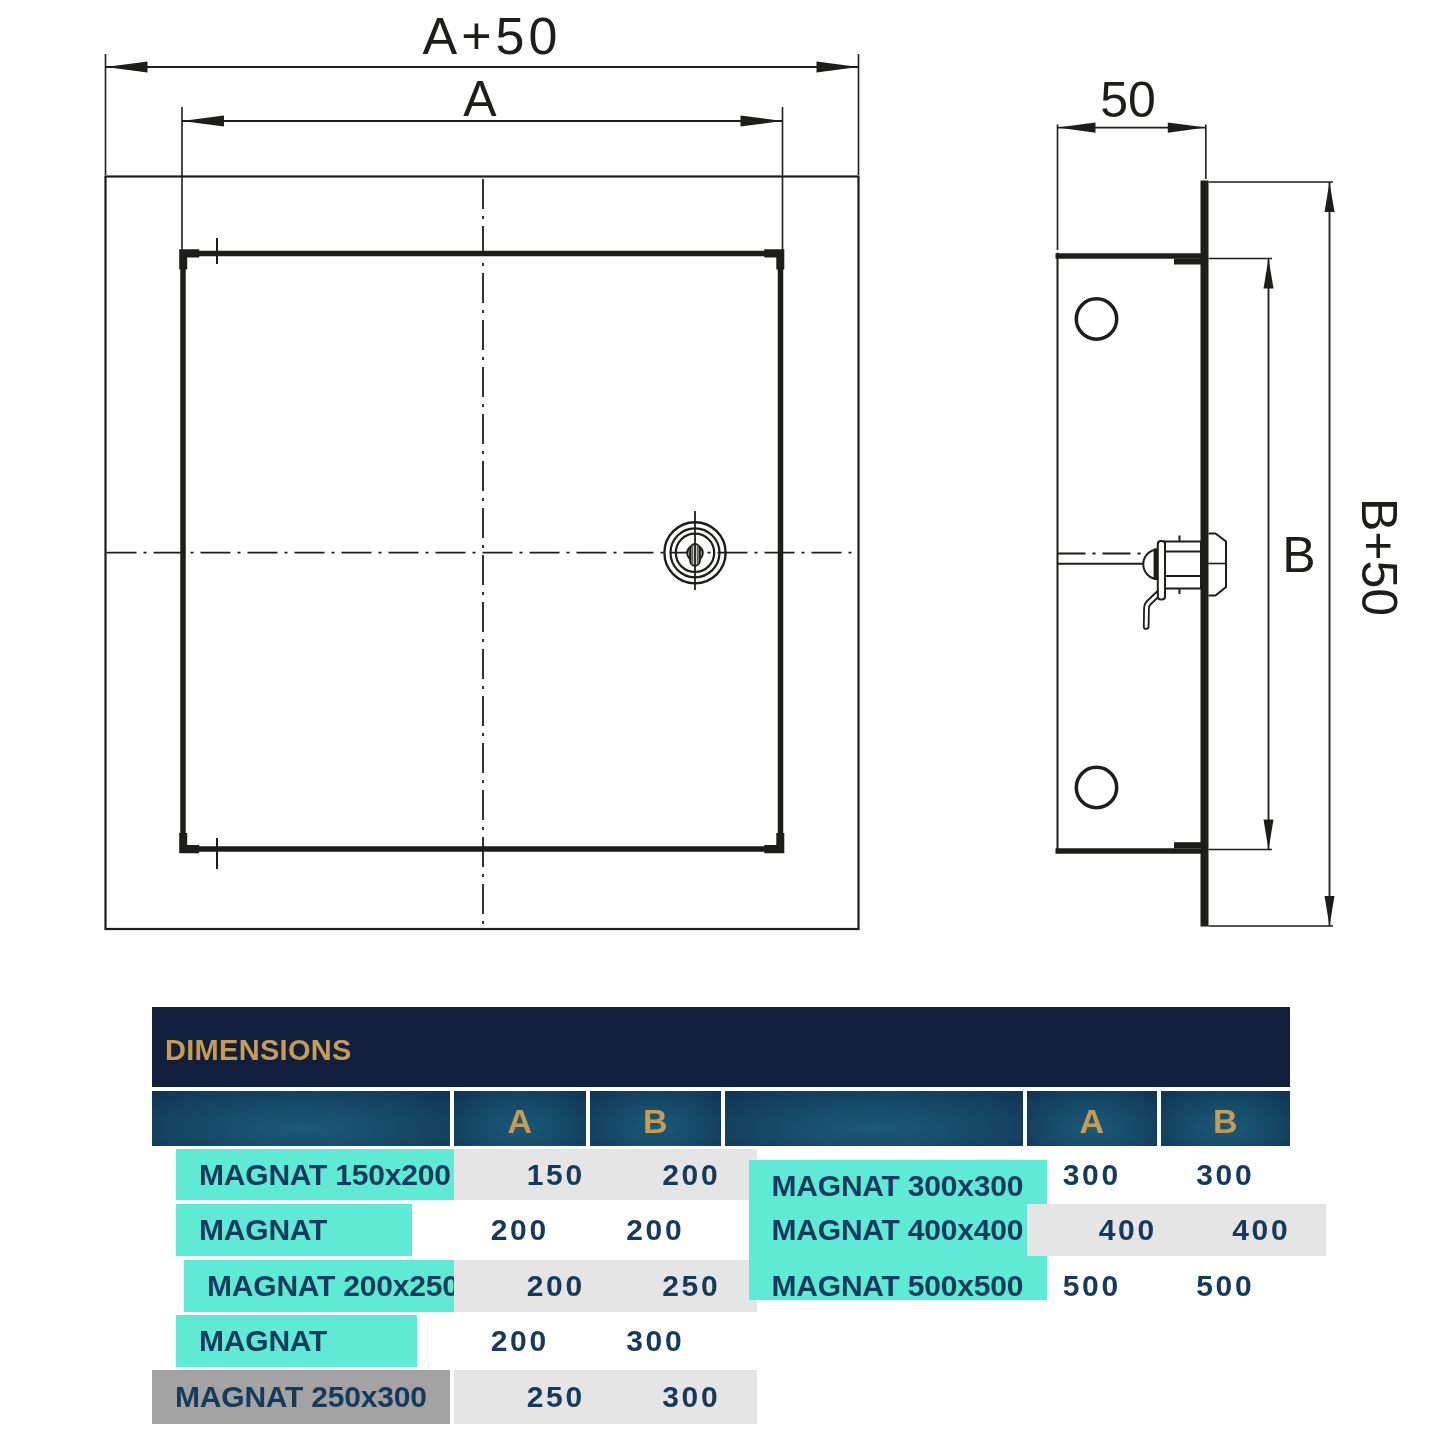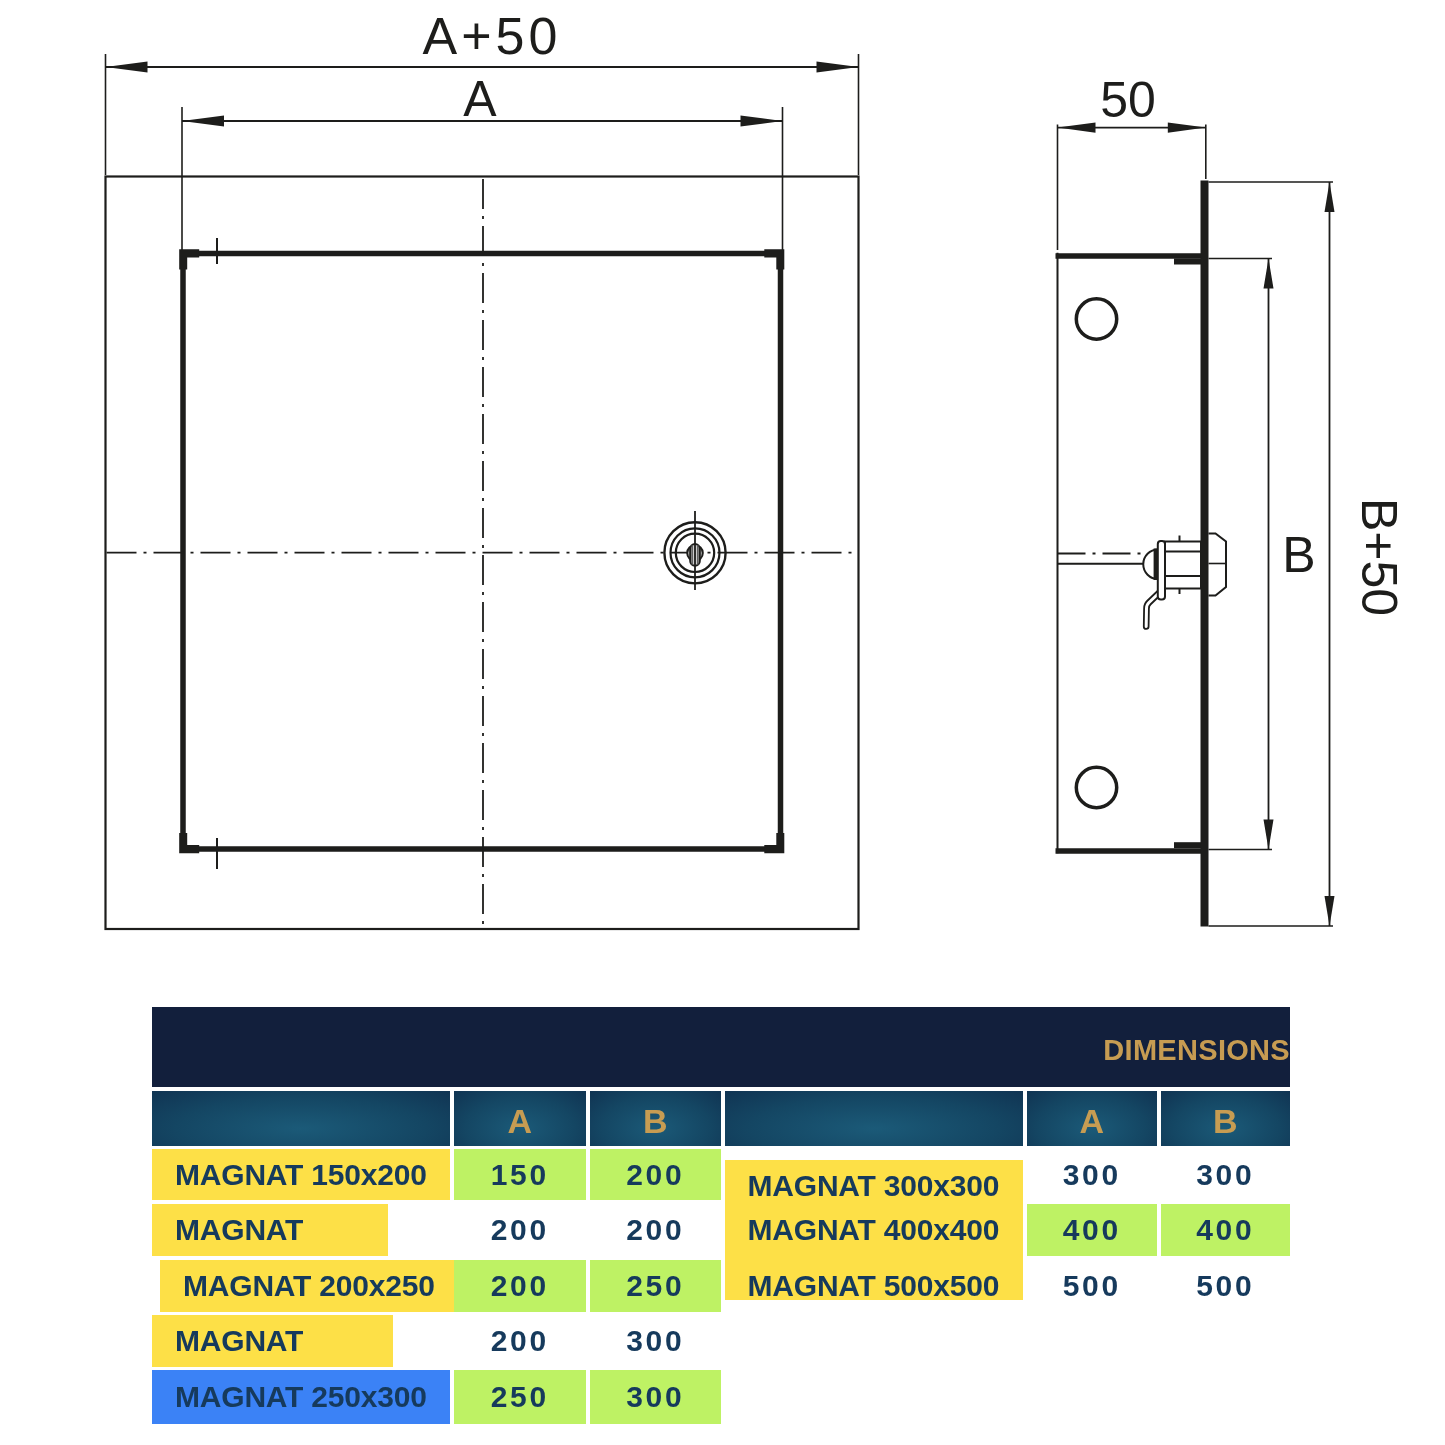--- a/index.html
+++ b/index.html
@@ -1,23 +1,23 @@
 <!DOCTYPE html>
 <html><head>
 <meta charset="utf-8">
 <style>
   html,body{margin:0;padding:0;background:#ffffff;width:1445px;height:1445px;overflow:hidden;}
   body{font-family:"Liberation Sans", sans-serif;}
   .abs{position:absolute;}
   .cell{position:absolute;font-weight:bold;color:#163a5c;font-size:30px;}
   .num{text-align:center;letter-spacing:2.6px;}
   .name{padding-left:23px;box-sizing:border-box;letter-spacing:-0.2px;}
-  .tan{background:#fde047;}
-  .lt{background:#bef264;}
-  .green{background:#3b82f6;}
+  .tan{background:#5eead4;margin-left:24px;}
+  .lt{background:#e5e5e5;padding-left:36px;}
+  .green{background:#a3a3a3;}
   .hdrgrad{background:radial-gradient(110% 150% at 50% 68%, #1b5a78 0%, #144663 38%, #0e2a4a 78%, #0d2240 100%);}
   .gold{color:#c79c52;}
 </style>
 </head>
 <body>
 
 <svg class="abs" style="left:0;top:0" width="1445" height="1005" viewBox="0 0 1445 1005">
   <g fill="none" stroke="#1d1d1b">
 
     <rect x="105.5" y="176.5" width="753" height="752.5" stroke-width="2.2"></rect>
@@ -137,21 +137,21 @@
   </g>
   <g fill="#1d1d1b" stroke="none">
     <path d="M1329.5,182 l-5,30 h10 Z"></path>
     <path d="M1329.5,926 l-5,-30 h10 Z"></path>
   </g>
   <text font-size="50" fill="#1d1d1b" text-anchor="middle" transform="translate(1362,557) rotate(90)">B+50</text>
 </svg>
 
 <div class="abs" style="left:0;top:1005px;width:1445px;height:440px">
 
-  <div class="cell gold" style="left:152px;top:2px;width:1138px;height:80px;background:#121f3c;font-size:29px;text-align:right;line-height:87px;letter-spacing:0.3px;text-indent:13px">DIMENSIONS</div>
+  <div class="cell gold" style="left:152px;top:2px;width:1138px;height:80px;background:#121f3c;font-size:29px;text-align:left;line-height:87px;letter-spacing:0.3px;text-indent:13px">DIMENSIONS</div>
 
   <div class="cell hdrgrad" style="left:152px;top:86px;width:298px;height:54.5px"></div>
 
   <div class="cell hdrgrad gold num" style="left:453.5px;top:86px;width:132.5px;height:54.5px;line-height:60px;font-size:34px;letter-spacing:0">A</div>
 
   <div class="cell hdrgrad gold num" style="left:589.5px;top:86px;width:131.5px;height:54.5px;line-height:60px;font-size:34px;letter-spacing:0">B</div>
 
   <div class="cell hdrgrad" style="left:724.5px;top:86px;width:298.5px;height:54.5px"></div>
 
   <div class="cell hdrgrad gold num" style="left:1026.5px;top:86px;width:130.5px;height:54.5px;line-height:60px;font-size:34px;letter-spacing:0">A</div>

